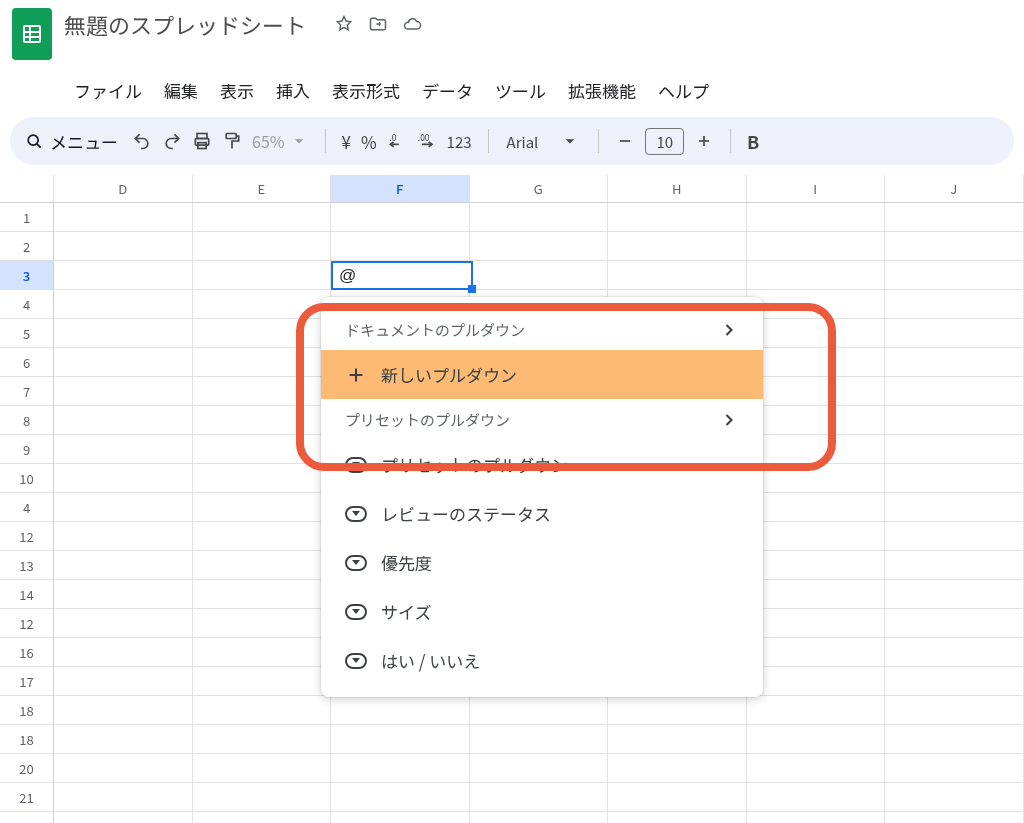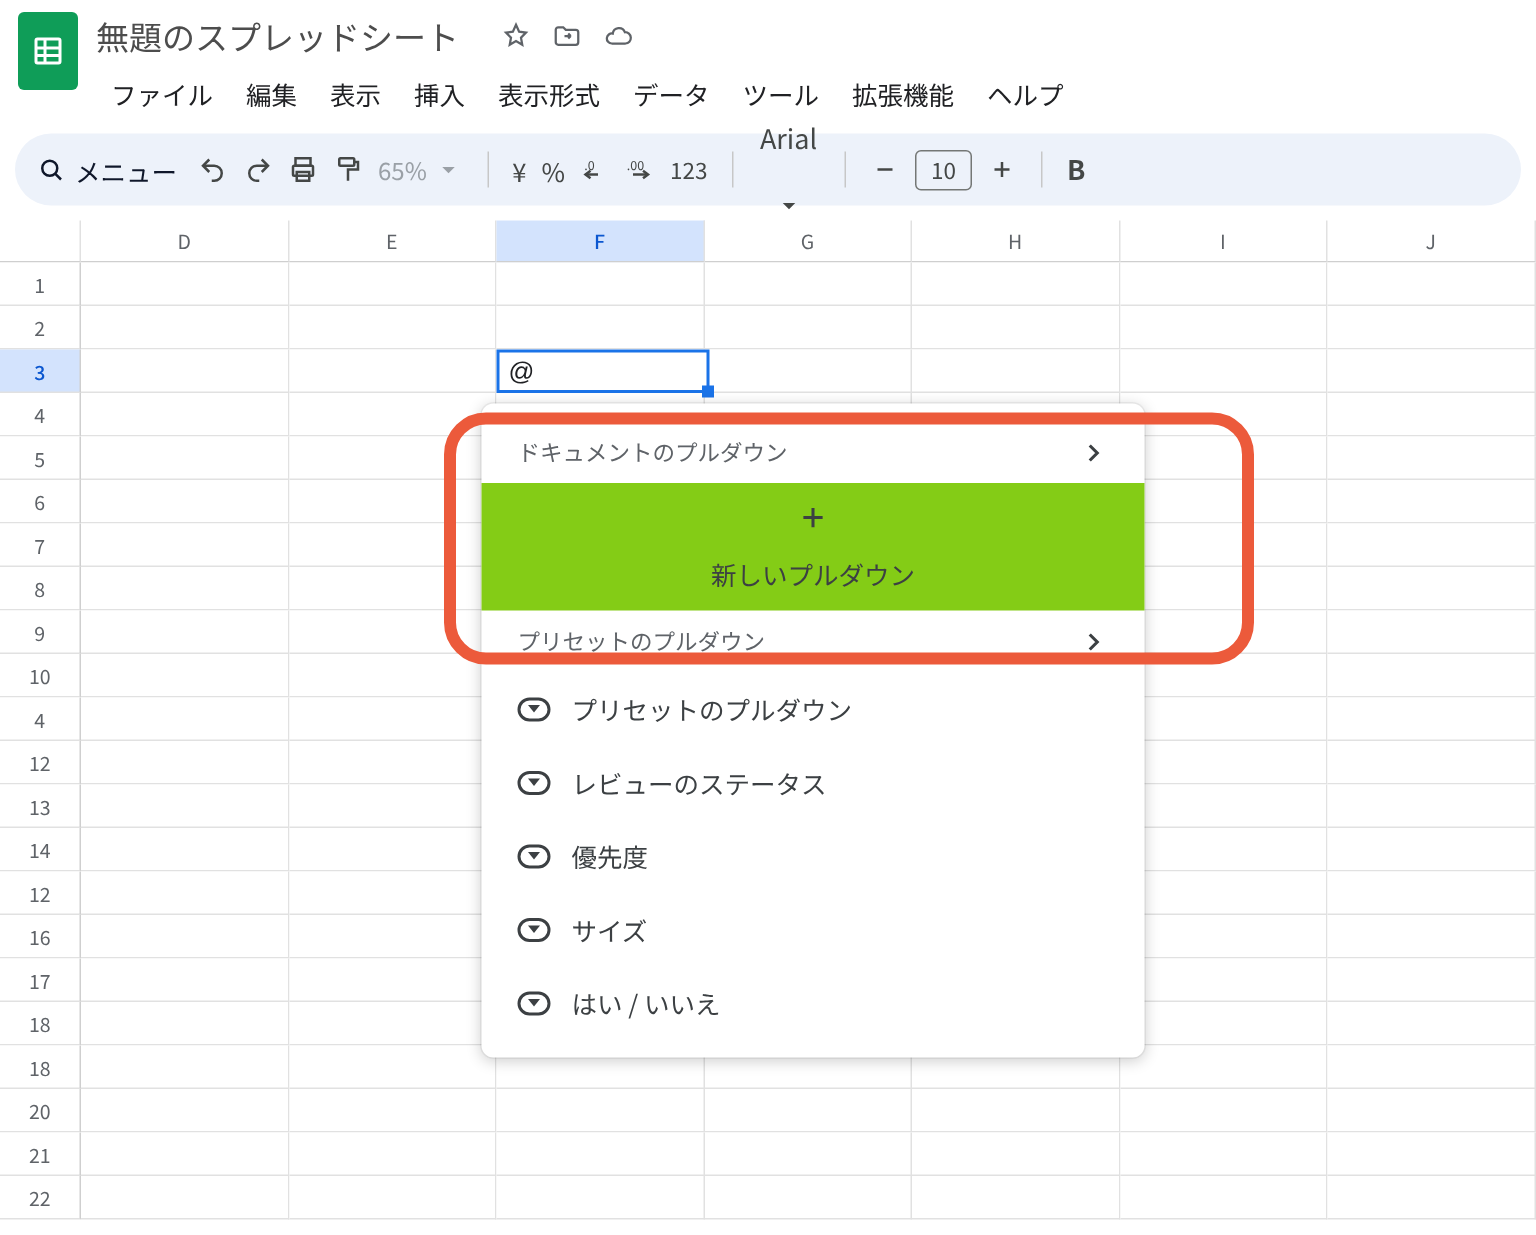--- a/index.html
+++ b/index.html
@@ -22,37 +22,37 @@
   .doc-icon svg { width: 24px; height: 24px; }
   .title-stack { display: flex; flex-direction: column; }
   .title-row { display: flex; align-items: center; gap: 28px; }
   .doc-title { font-size: 22px; color: #4d4d4d; font-weight: 400; }
   .title-icons { display: flex; gap: 14px; color: #5f6368; }
   .icn { display: inline-flex; align-items: center; justify-content: center; }
   .icn svg { width: 20px; height: 20px; }
 
   .menubar { display: flex; gap: 2px; margin-top: 6px; flex-wrap: wrap; }
   .menubar-item {
-    padding: 4px 10px; font-size: 17px; color: #202124; border-radius: 4px;
+    padding: 4px 10px; font-size: 17px; color: #202124; border-radius: 4px; margin-top: 28px;
   }
 
   
   .toolbar-wrap {
     margin: 10px 10px 0 10px; background: #edf2fa;
     border-radius: 26px; height: 48px; display: flex; align-items: center;
     padding: 0 14px; gap: 10px; color: #444746;
   }
   .toolbar-wrap .icn svg { width: 20px; height: 20px; }
   .menu-search {
     display: flex; align-items: center; gap: 6px; padding-right: 4px;
     font-size: 17px; color: #0f172a;
   }
   .tb-sep { width: 1px; height: 24px; background: #c7c7c7; margin: 0 6px; }
   .zoom { color: #9aa0a6; font-size: 16px; display: flex; gap: 4px; align-items: center; }
-  .font-select { font-size: 18px; padding: 0 2px; display: flex; align-items: center; gap: 22px; flex-direction: column; }
+  .font-select { font-size: 15px; padding: 0 2px; display: flex; align-items: center; gap: 22px; }
   .fontsize {
     display: flex; align-items: center; gap: 10px;
   }
   .fontsize-box {
     border: 1.5px solid #747775; border-radius: 4px; padding: 2px 10px;
     font-size: 15px; min-width: 34px; text-align: center;
   }
   .bold { font-weight: 700; font-size: 18px; }
 
   
@@ -103,21 +103,21 @@
     padding: 12px 0; z-index: 20;
   }
   .popup-sec-title {
     padding: 10px 24px; font-size: 15px; color: #5f6368;
     display: flex; align-items: center; justify-content: space-between;
   }
   .popup-row {
     display: flex; align-items: center; gap: 14px;
     padding: 12px 24px; font-size: 17px; color: #3c4043;
   }
-  .popup-row.hi { background: #84cc16; flex-direction: column; }
+  .popup-row.hi { background: #fdba74; }
   .popup-row .picn { width: 22px; display:flex; align-items:center; justify-content:center; }
   .chip {
     width: 22px; height: 16px; border: 2px solid #3c4043; border-radius: 10px;
     display: inline-flex; align-items: center; justify-content: center;
   }
   .chip::after {
     content: ""; width: 0; height: 0;
     border-left: 4px solid transparent; border-right: 4px solid transparent;
     border-top: 5px solid #3c4043;
   }

